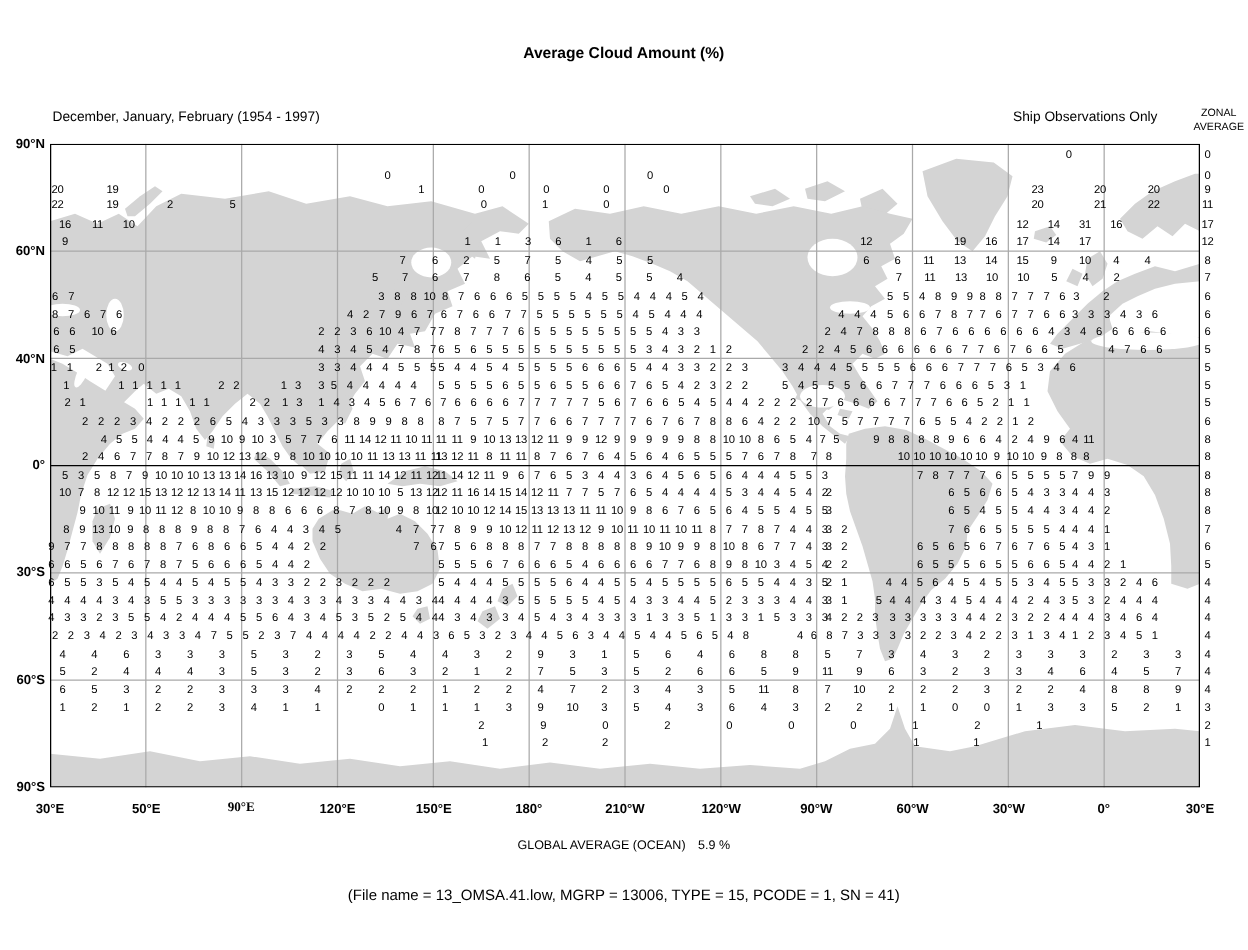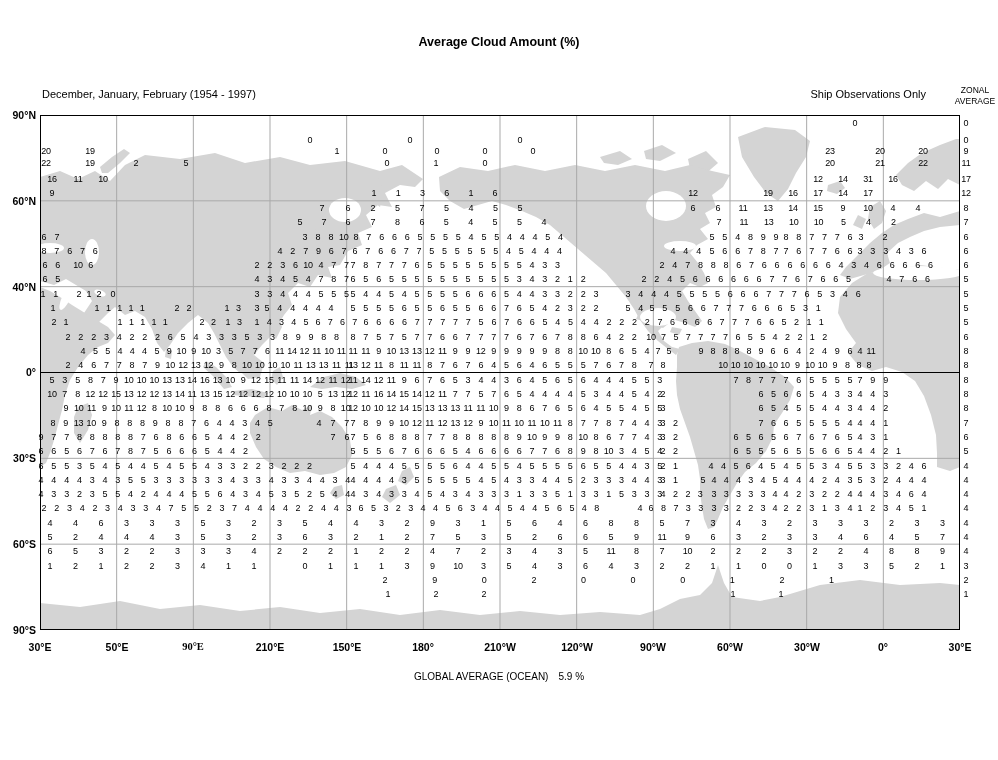--- a/index.html
+++ b/index.html
@@ -1526,21 +1526,21 @@
       <span class="lat-label" style="left: 36px; top: 287px;">40°N</span>
       <span class="lat-label" style="left: 36px; top: 372px;">0°</span>
       <span class="lat-label" style="left: 36px; top: 458px;">30°S</span>
       <span class="lat-label" style="left: 36px; top: 544px;">60°S</span>
       <span class="lat-label" style="left: 36px; top: 630px;">90°S</span>
     </div>
   <div id="lon-labels">
       <span class="lon-label" style="left: 40px;">30°E</span>
       <span class="lon-label" style="left: 117px;">50°E</span>
       <span class="lon-label" style="left: 193px; font-family: Liberation Serif, serif;">90°E</span>
-      <span class="lon-label" style="left: 270px;">210°E</span>
+      <span class="lon-label" style="left: 270px;">120°E</span>
       <span class="lon-label" style="left: 347px;">150°E</span>
       <span class="lon-label" style="left: 423px;">180°</span>
       <span class="lon-label" style="left: 500px;">210°W</span>
       <span class="lon-label" style="left: 577px;">120°W</span>
       <span class="lon-label" style="left: 653px;">90°W</span>
       <span class="lon-label" style="left: 730px;">60°W</span>
       <span class="lon-label" style="left: 807px;">30°W</span>
       <span class="lon-label" style="left: 883px;">0°</span>
       <span class="lon-label" style="left: 960px;">30°E</span>
     </div>
@@ -1577,13 +1577,14 @@
       <span class="num" style="position: absolute; left: 966px; top: 532px;">4</span>
       <span class="num" style="position: absolute; left: 966px; top: 546px;">4</span>
       <span class="num" style="position: absolute; left: 966px; top: 561px;">3</span>
       <span class="num" style="position: absolute; left: 966px; top: 575px;">2</span>
       <span class="num" style="position: absolute; left: 966px; top: 589px;">1</span>
     </div>
 
   <div class="global-avg">
     <span>GLOBAL AVERAGE (OCEAN)</span><span class="val">5.9 %</span>
   </div>
+  <div class="file-info">(File name = 13_OMSA.41.low, MGRP = 13006, TYPE = 15, PCODE = 1, SN = 41)</div>
 </div>
 
 </body></html>

